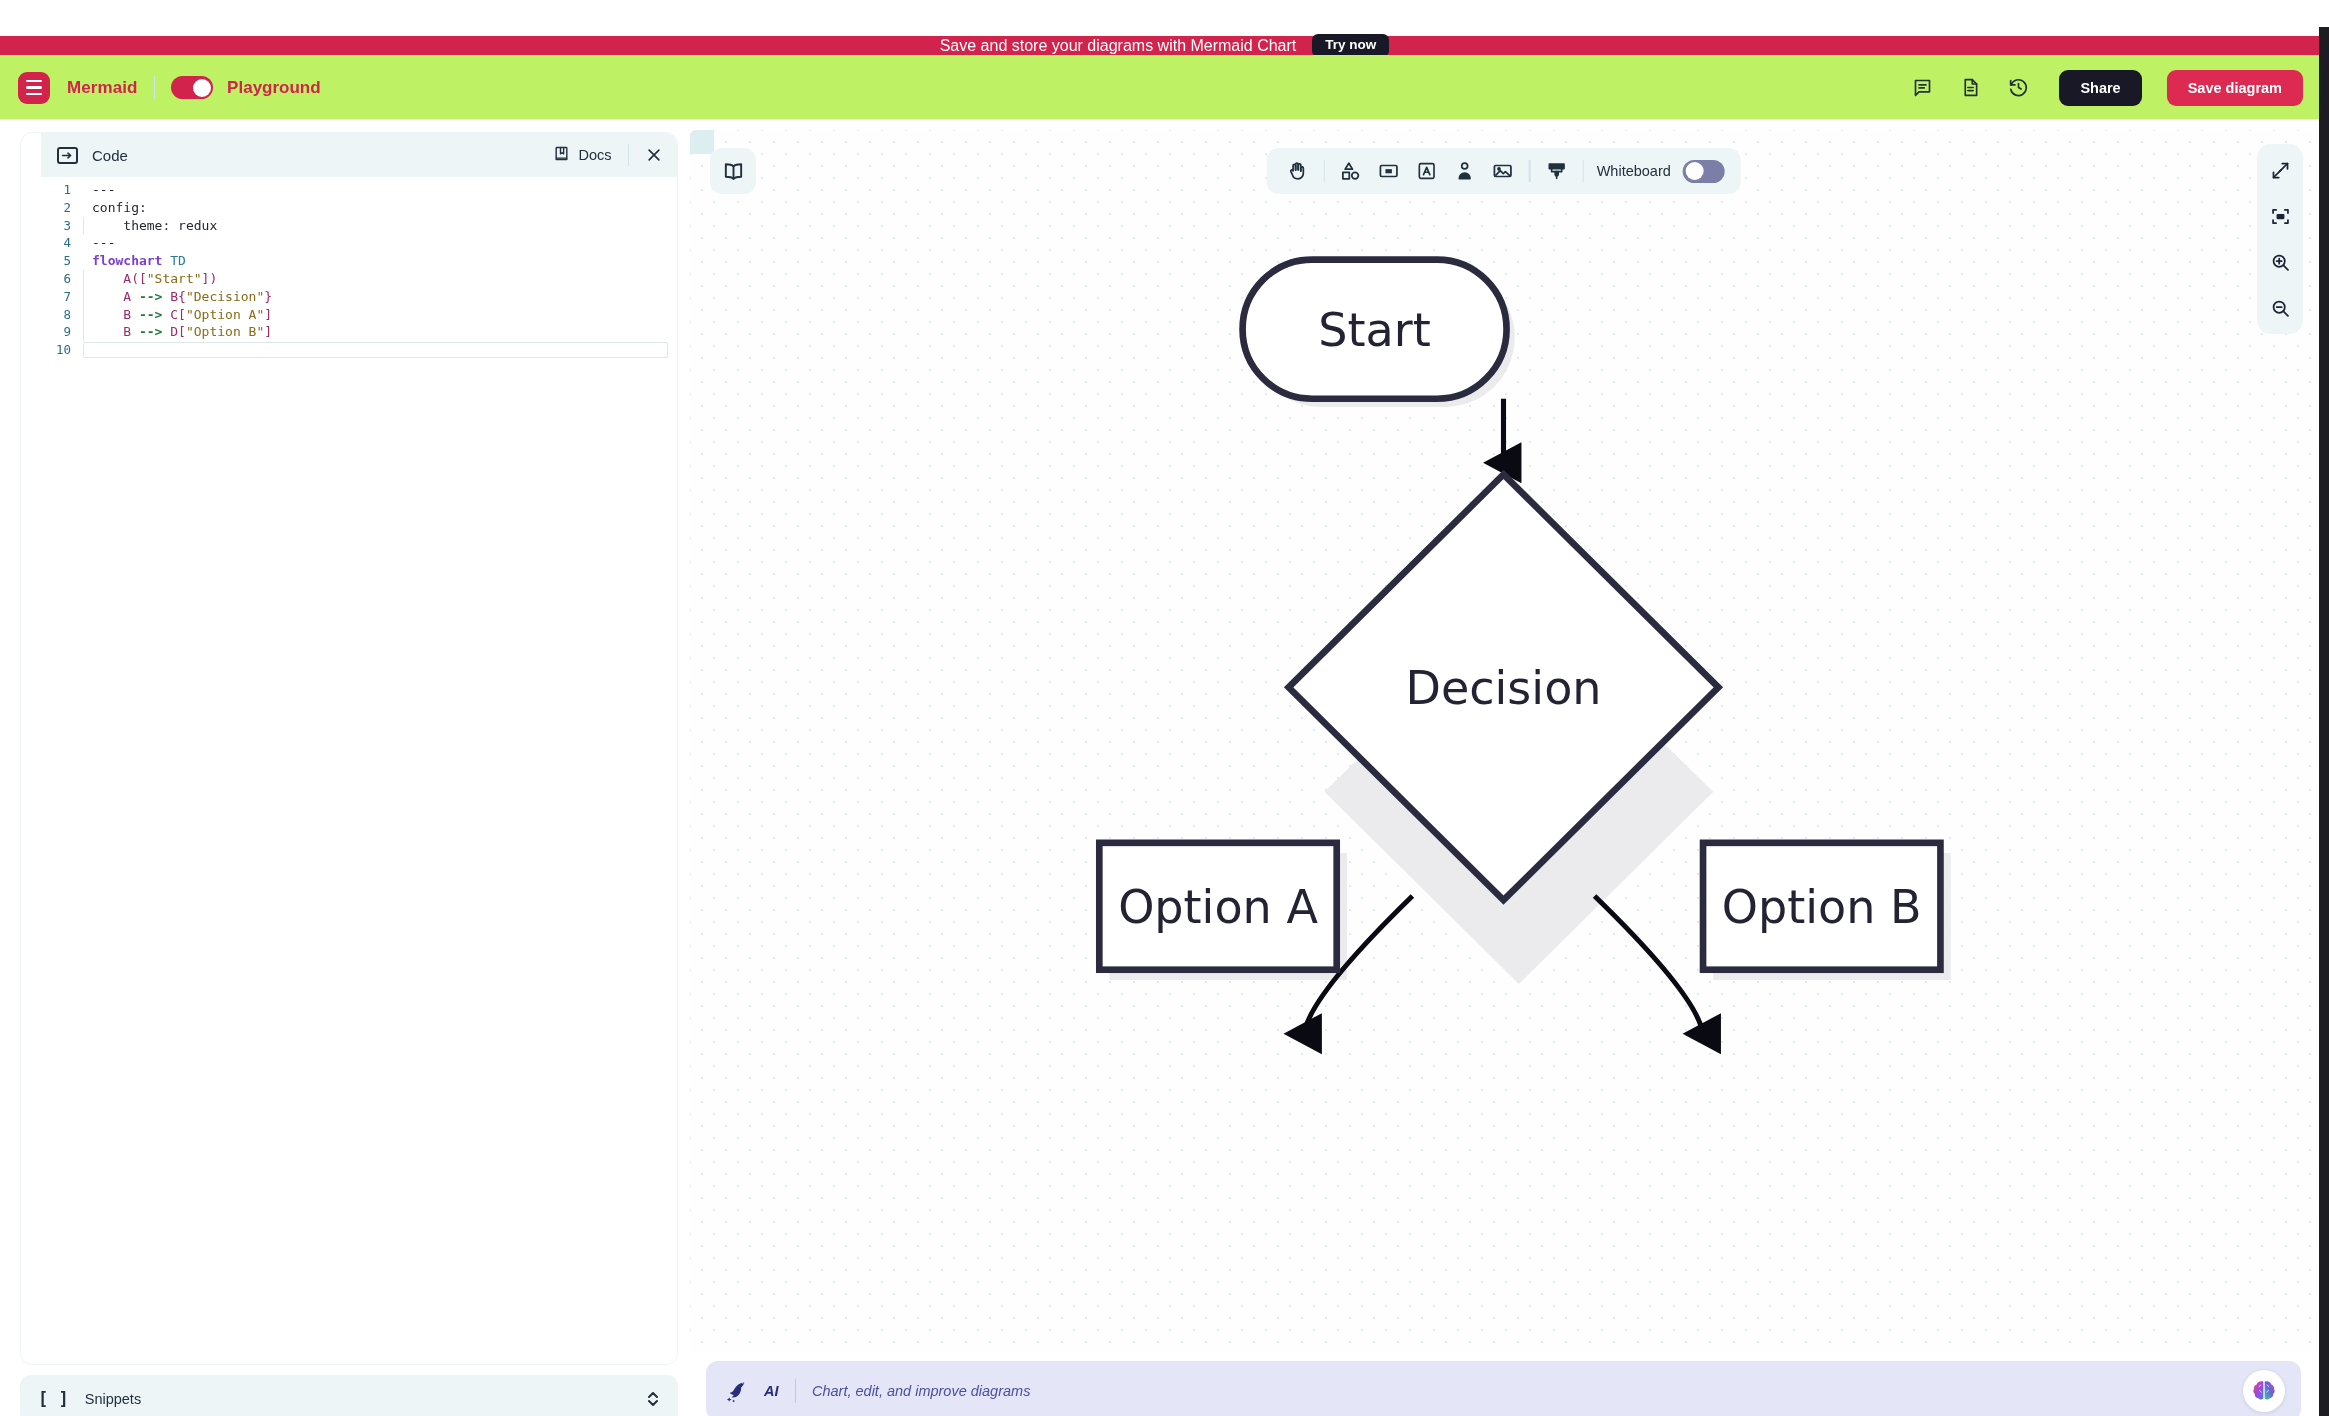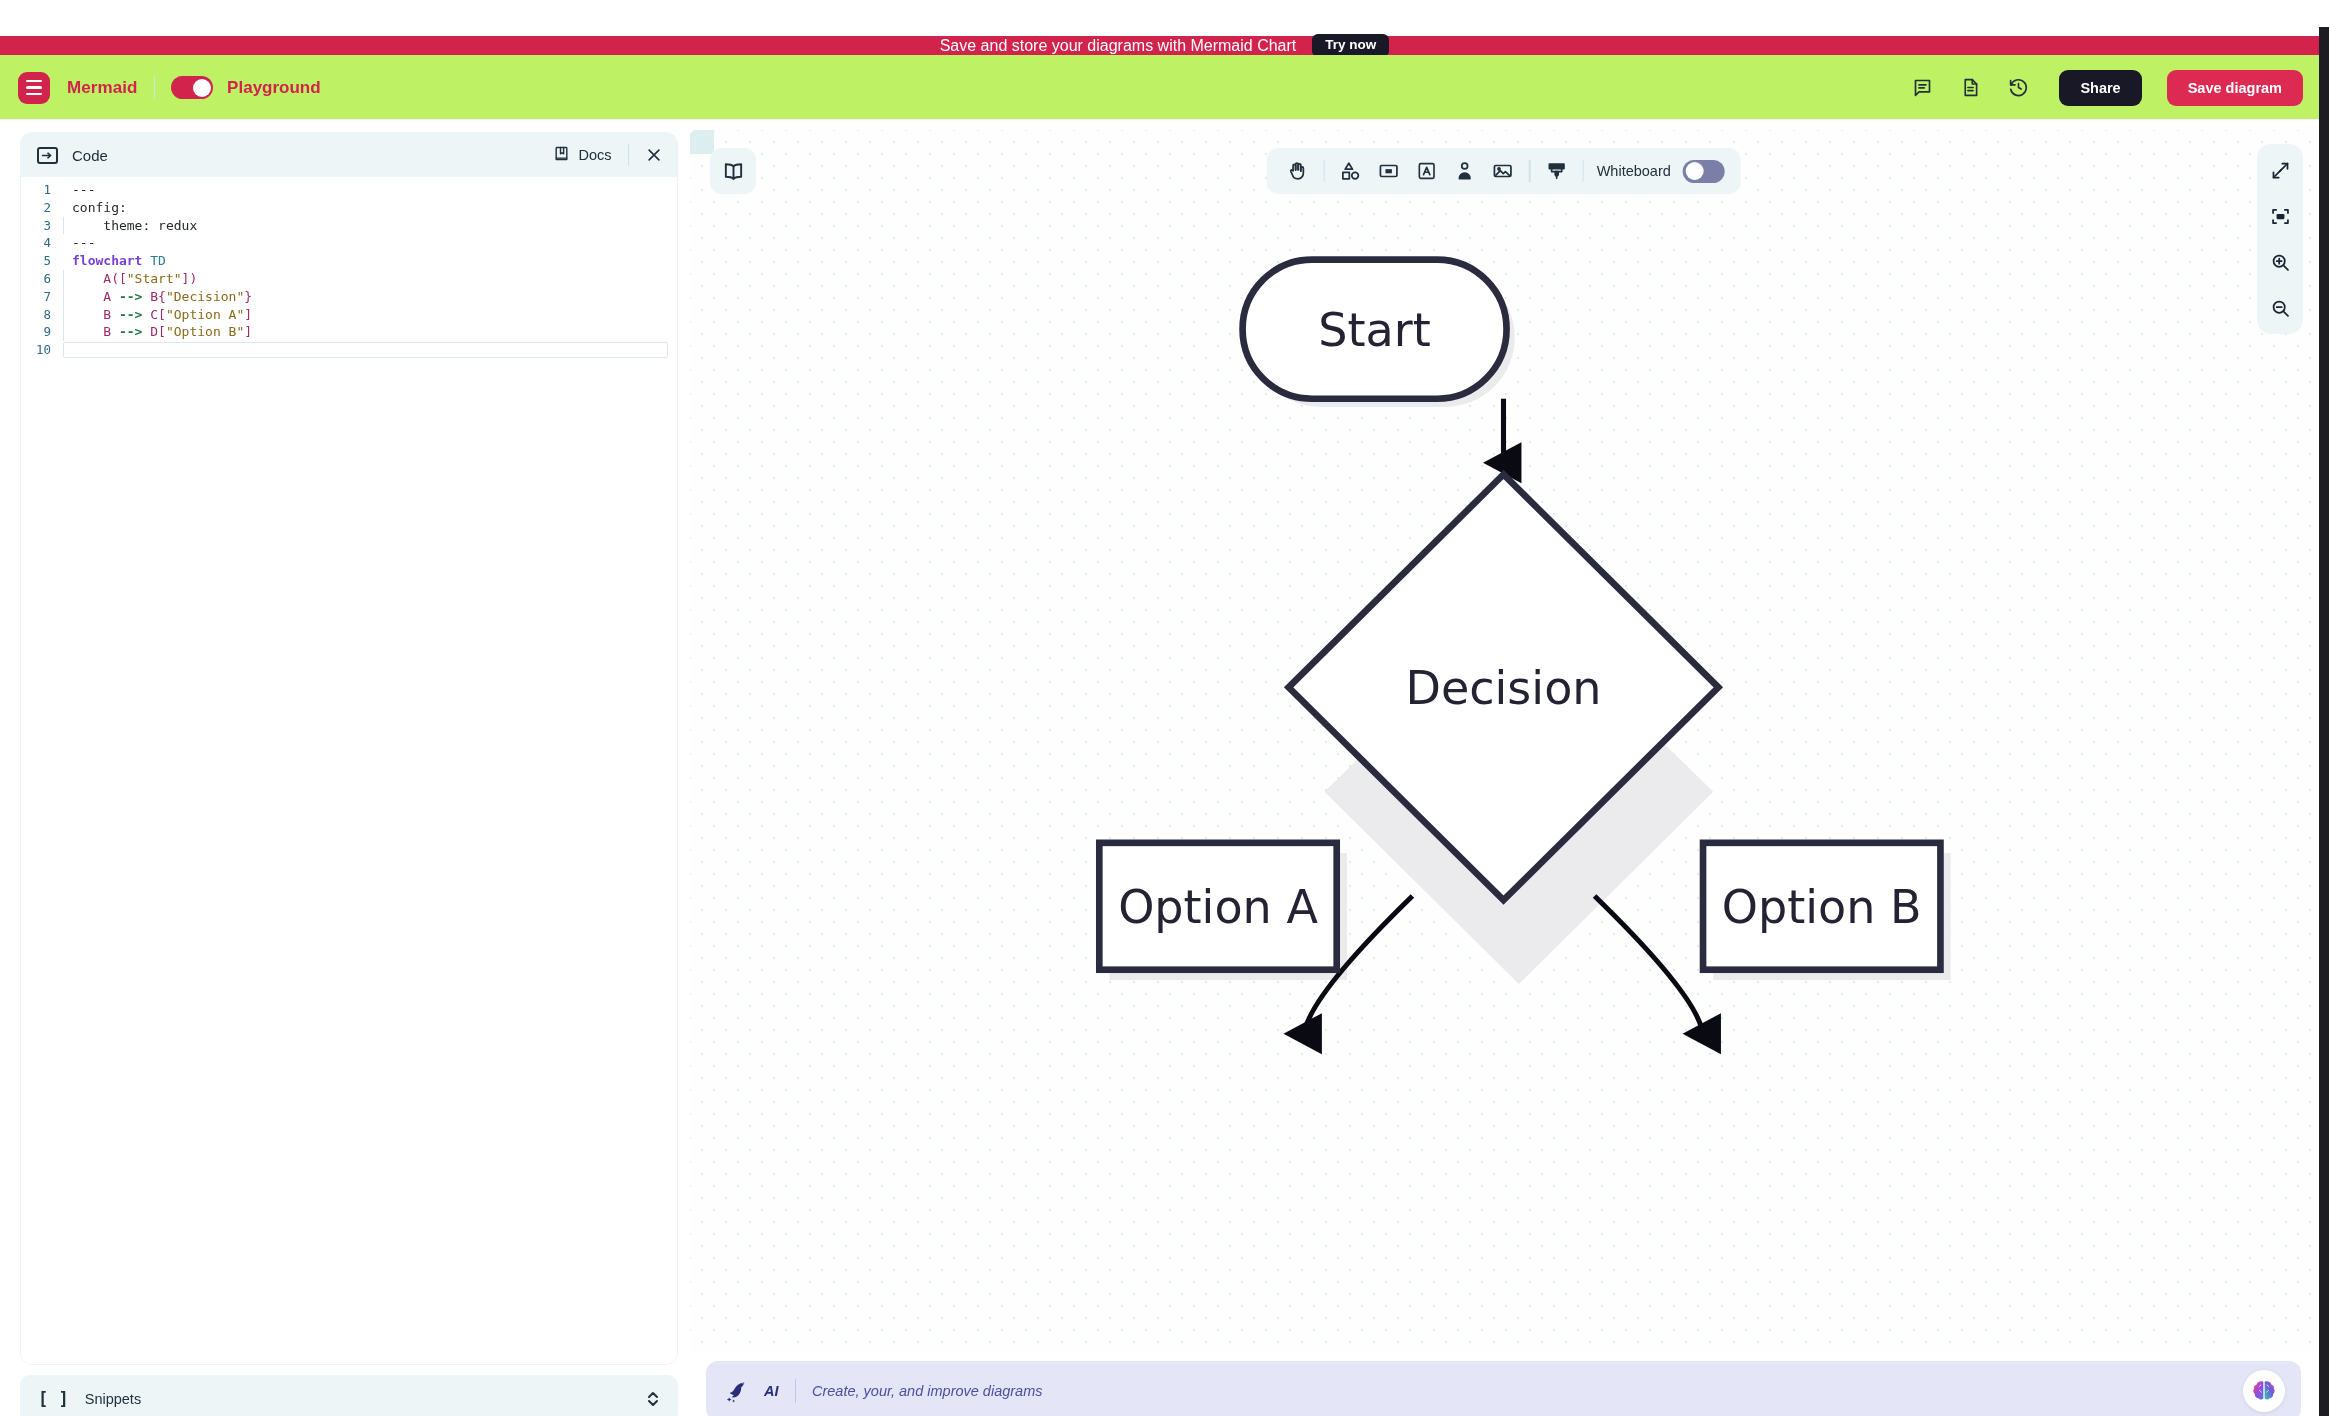--- a/index.html
+++ b/index.html
@@ -84,20 +84,21 @@
   .left-pane {
     width: 690px; flex: none;
     padding: 12px 12px 0 20px;
     display: flex; flex-direction: column;
   }
   .editor-card {
     flex: 1 1 auto; display: flex; flex-direction: column;
     border-radius: 12px; overflow: hidden;
     background: #fff;
     border: 1px solid #eef4f6;
+    padding-left: 20px;
   }
   .editor-head {
     height: 44px; background: #eef5f7;
     display: flex; align-items: center; padding: 0 14px 0 16px;
     flex: none;
   }
   .code-ic {
     width: 21px; height: 17px; border: 2.2px solid #20303d; border-radius: 3px;
     display: flex; align-items: center; justify-content: center; flex: none;
   }
@@ -478,21 +479,21 @@
     <div class="ai-bar">
       <span class="ai-dolphin">
         <svg width="24" height="24" viewBox="0 0 24 24" fill="currentColor">
           <path d="M20 3.2c-3.4.2-6.6 1.7-8.8 4.2-1 1.1-1.7 2.4-2.4 3.7-.5 1-1.2 1.8-2.2 2.2-.6.3-1.2.4-1.8.4.9 1.3 2.4 2.2 4 2.3-.5 1-1.3 1.8-2.3 2.3 2.6.5 5.3-.4 7.1-2.4 1.9-2.1 2.7-4.9 2.6-7.6 1.4-1.2 2.5-2.8 3.2-4.6-.8.6-1.7 1.1-2.6 1.4.6-.5 1-1.2 1.2-1.9z"></path>
           <path d="M4.2 18.2l.7 1.6 1.6.7-1.6.7-.7 1.6-.7-1.6-1.6-.7 1.6-.7z"></path>
           <path d="M8.6 20.6l.45 1 1 .45-1 .45-.45 1-.45-1-1-.45 1-.45z"></path>
         </svg>
       </span>
       <span class="ai-label">AI</span>
       <div class="ai-div"></div>
-      <span class="ai-placeholder">Create, your, and improve diagrams</span>
+      <span class="ai-placeholder">Chart, edit, and improve diagrams</span>
       <div class="ai-spacer"></div>
       <div class="brain-btn">
         <svg width="26" height="26" viewBox="0 0 24 24">
           <defs>
             <linearGradient id="bg1" x1="0" y1="0" x2="1" y2="1">
               <stop offset="0%" stop-color="#ef4a7a"></stop>
                 <stop offset="50%" stop-color="#a046d8"></stop>
                 <stop offset="100%" stop-color="#4a7ce8"></stop>
             </linearGradient>
             <linearGradient id="bg2" x1="0" y1="1" x2="1" y2="0">

